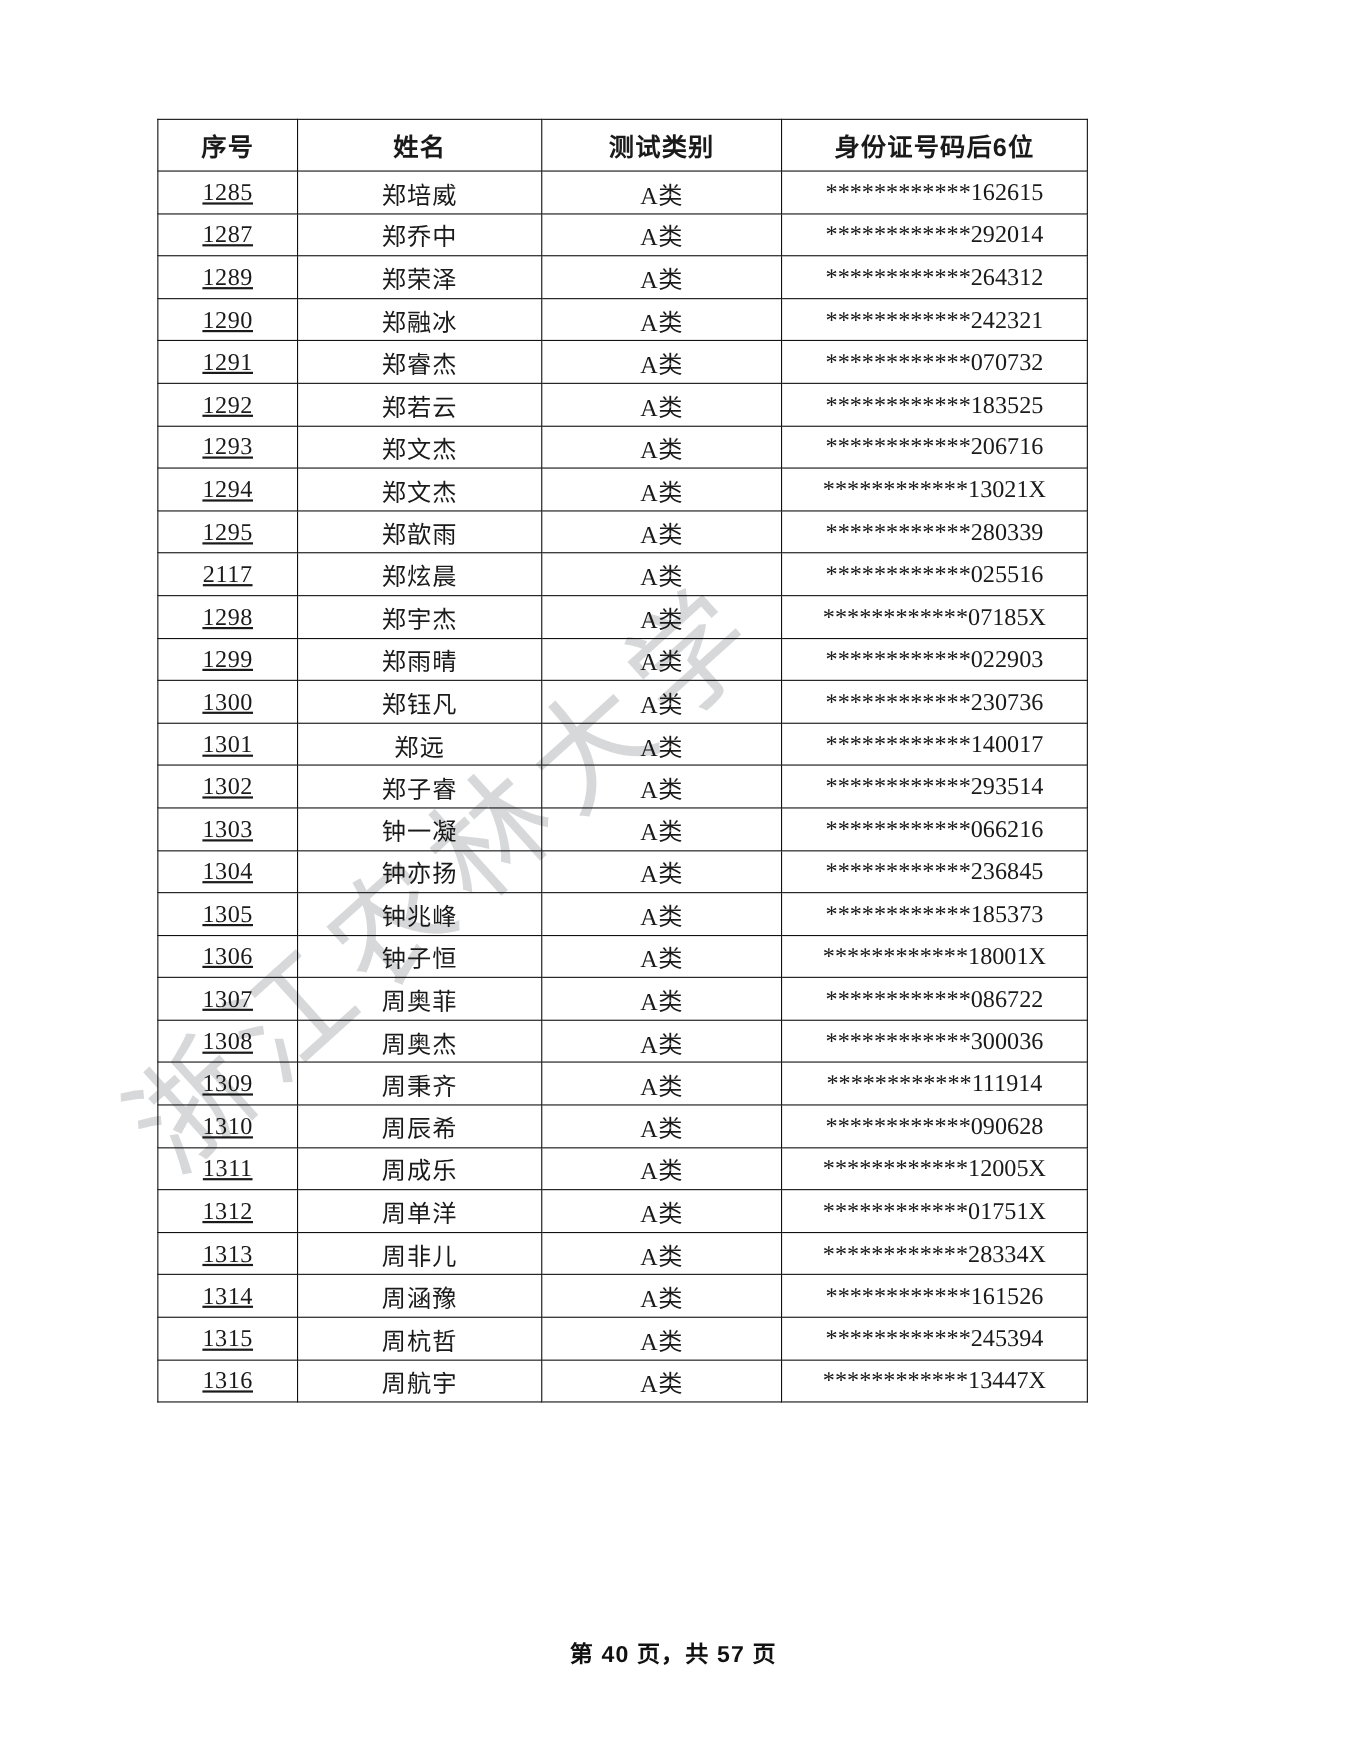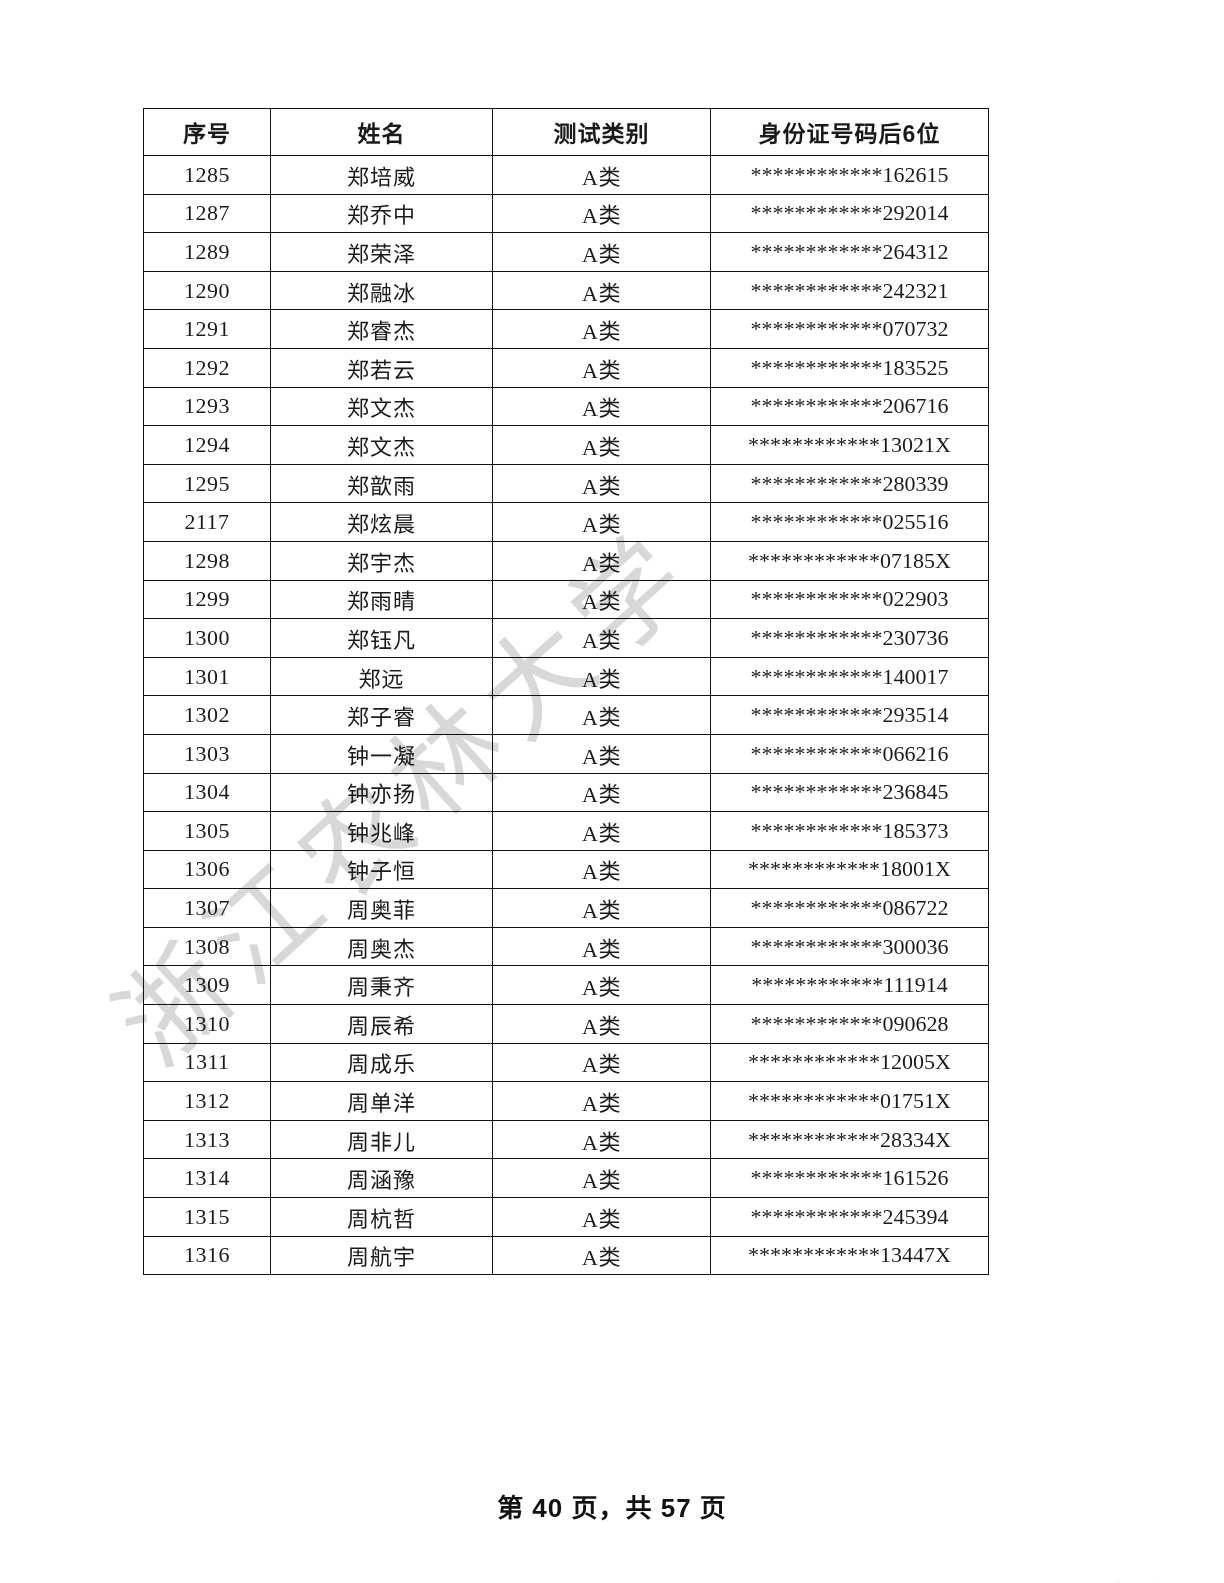--- a/index.html
+++ b/index.html
@@ -75,34 +75,34 @@
   #roster-table tbody td {
     height: 37.6px;
     font-size: 22px;
     font-weight: 400;
   }
   .col-seq   { width: 127px; }
   .col-name  { width: 222px; }
   .col-cat   { width: 218px; }
   .col-id    { width: 278px; }
 
-  td.cell-seq  { font-size: 21px; letter-spacing: 0.5px; }
+  td.cell-seq  { font-size: 21px; letter-spacing: 0.5px; text-decoration: underline; }
   td.cell-name { font-size: 22px; letter-spacing: 1px; }
   td.cell-cat  { font-size: 21px; letter-spacing: 0.5px; }
   td.cell-id   { font-size: 21px; letter-spacing: 0px; }
 
   
   #page-footer {
     position: absolute;
     left: 0;
     top: 1487px;
     width: 1224px;
     text-align: center;
     font-family: "Liberation Sans", "DejaVu Sans", sans-serif;
-    font-size: 26px;
+    font-size: 21px;
     font-weight: bold;
     color: #111111;
     letter-spacing: 1px;
   }
 
   #app-watermark {
     position: absolute;
     right: 22px;
     top: 1537px;
     font-family: "Liberation Sans", "DejaVu Sans", sans-serif;

